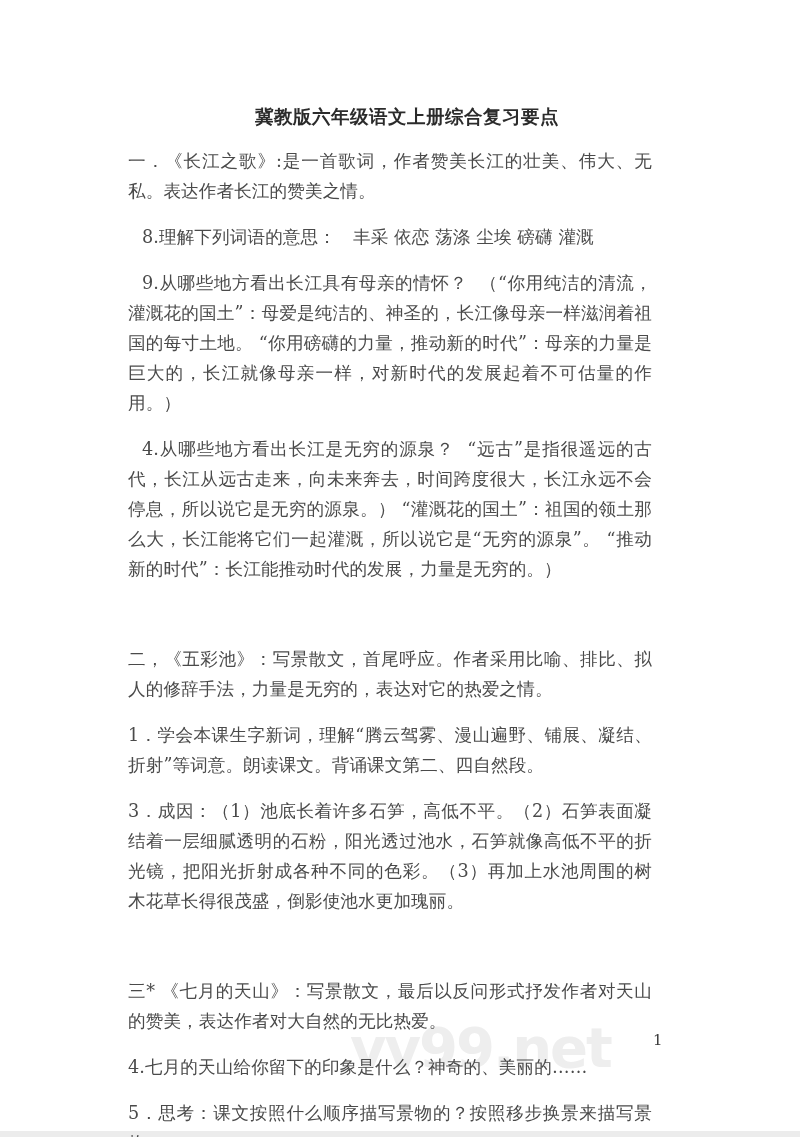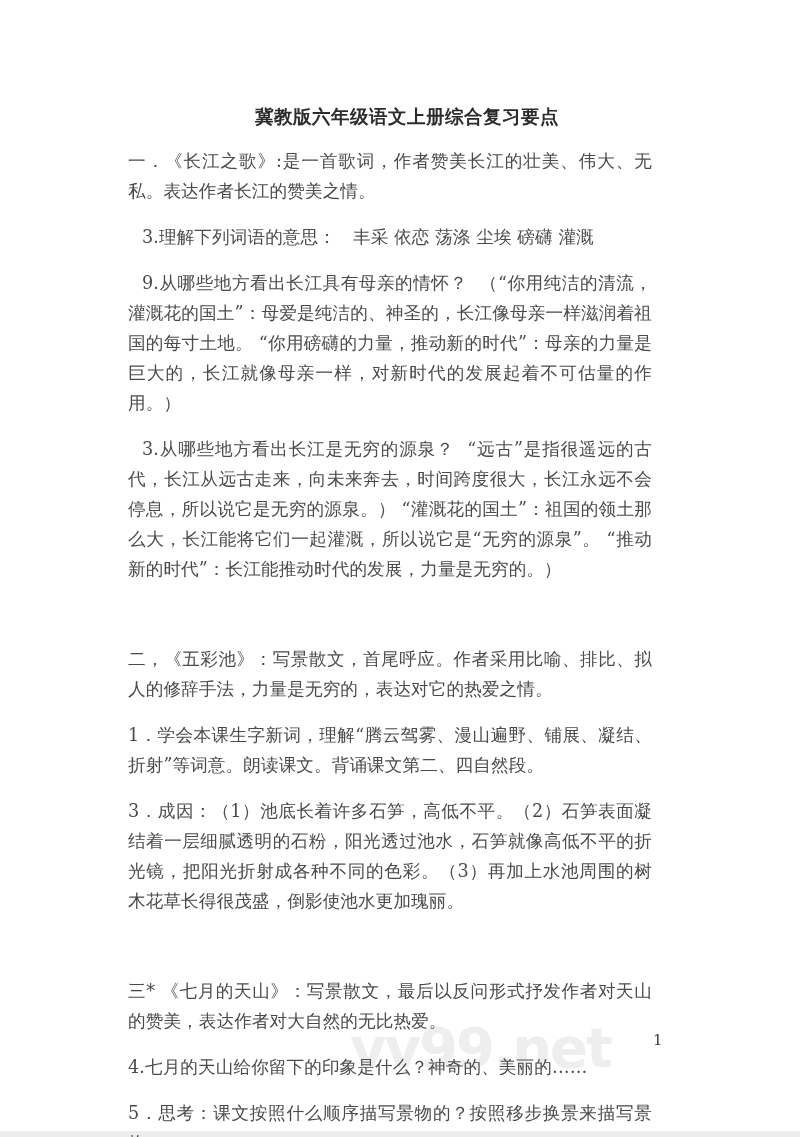--- a/index.html
+++ b/index.html
@@ -94,23 +94,23 @@
 <div id="page">
 
   <div class="watermark">vv99.net</div>
 
   <div class="doc-body">
 
     <h1 class="doc-title">冀教版六年级语文上册综合复习要点</h1>
 
     <div>
       <p class="para">一．《长江之歌》:是一首歌词，作者赞美长江的壮美、伟大、无私。表达作者长江的赞美之情。</p>
-      <p class="para indent">3.理解下列词语的意思：   丰采 依恋 荡涤 尘埃 磅礴 灌溉</p>
+      <p class="para indent">8.理解下列词语的意思：   丰采 依恋 荡涤 尘埃 磅礴 灌溉</p>
       <p class="para indent">9.从哪些地方看出长江具有母亲的情怀？  （“你用纯洁的清流，灌溉花的国土”：母爱是纯洁的、神圣的，长江像母亲一样滋润着祖国的每寸土地。 “你用磅礴的力量，推动新的时代”：母亲的力量是巨大的，长江就像母亲一样，对新时代的发展起着不可估量的作用。）</p>
-      <p class="para indent">3.从哪些地方看出长江是无穷的源泉？  “远古”是指很遥远的古代，长江从远古走来，向未来奔去，时间跨度很大，长江永远不会停息，所以说它是无穷的源泉。） “灌溉花的国土”：祖国的领土那么大，长江能将它们一起灌溉，所以说它是“无穷的源泉”。 “推动新的时代”：长江能推动时代的发展，力量是无穷的。）</p>
+      <p class="para indent">4.从哪些地方看出长江是无穷的源泉？  “远古”是指很遥远的古代，长江从远古走来，向未来奔去，时间跨度很大，长江永远不会停息，所以说它是无穷的源泉。） “灌溉花的国土”：祖国的领土那么大，长江能将它们一起灌溉，所以说它是“无穷的源泉”。 “推动新的时代”：长江能推动时代的发展，力量是无穷的。）</p>
     </div>
 
     <div class="gap"></div>
 
     <div>
       <p class="para">二，《五彩池》：写景散文，首尾呼应。作者采用比喻、排比、拟人的修辞手法，力量是无穷的，表达对它的热爱之情。</p>
       <p class="para">1．学会本课生字新词，理解“腾云驾雾、漫山遍野、铺展、凝结、折射”等词意。朗读课文。背诵课文第二、四自然段。</p>
       <p class="para">3．成因：（1）池底长着许多石笋，高低不平。（2）石笋表面凝结着一层细腻透明的石粉，阳光透过池水，石笋就像高低不平的折光镜，把阳光折射成各种不同的色彩。（3）再加上水池周围的树木花草长得很茂盛，倒影使池水更加瑰丽。</p>
     </div>
 

